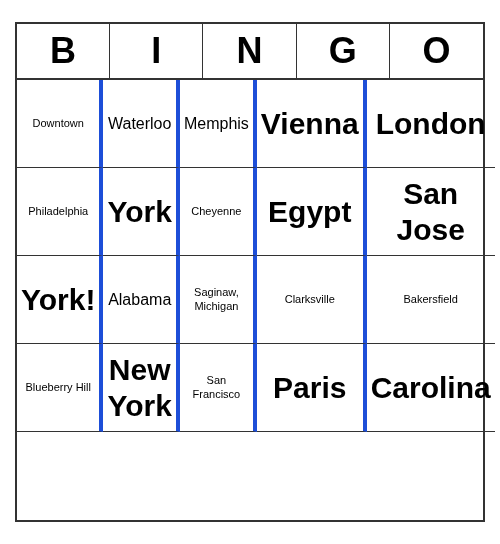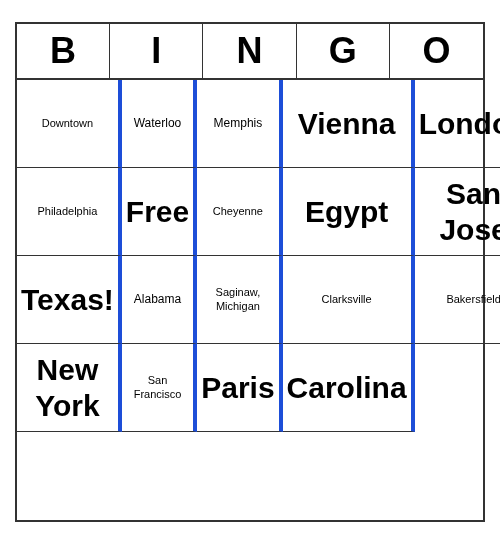--- a/index.html
+++ b/index.html
@@ -50,21 +50,21 @@
     .bingo-cell:nth-child(5n) {
       border-right: none;
     }
     .bingo-cell:nth-child(n+21) {
       border-bottom: none;
     }
     .cell-text {
       line-height: 1.2;
     }
     .size-small { font-size: 11px; }
-    .size-medium { font-size: 12px; }
+    .size-medium { font-size: 16px; }
     .size-large { font-size: 30px; font-weight: bold; }
     .size-xlarge { font-size: 30px; font-weight: bold; }
   </style>
 </head>
 <body>
 
 <div class="bingo-card">
   <div class="bingo-header">
   <div class="bingo-header-cell">B</div>
       <div class="bingo-header-cell">I</div>
@@ -85,45 +85,48 @@
       <div class="bingo-cell">
         <span class="cell-text size-large">Vienna</span>
       </div>
       <div class="bingo-cell">
         <span class="cell-text size-large">London</span>
       </div>
       <div class="bingo-cell">
         <span class="cell-text size-small">Philadelphia</span>
       </div>
       <div class="bingo-cell">
-        <span class="cell-text size-xlarge">Free</span>
+        <span class="cell-text size-xlarge">York</span>
       </div>
       <div class="bingo-cell">
         <span class="cell-text size-small">Cheyenne</span>
       </div>
       <div class="bingo-cell">
         <span class="cell-text size-xlarge">Egypt</span>
       </div>
       <div class="bingo-cell">
         <span class="cell-text size-xlarge">San Jose</span>
       </div>
       <div class="bingo-cell">
-        <span class="cell-text size-xlarge">Texas!</span>
+        <span class="cell-text size-xlarge">York!</span>
       </div>
       <div class="bingo-cell">
         <span class="cell-text size-medium">Alabama</span>
       </div>
       <div class="bingo-cell">
         <span class="cell-text size-small">Saginaw, Michigan</span>
       </div>
       <div class="bingo-cell">
         <span class="cell-text size-small">Clarksville</span>
       </div>
       <div class="bingo-cell">
         <span class="cell-text size-small">Bakersfield</span>
+      </div>
+      <div class="bingo-cell">
+        <span class="cell-text size-small">Blueberry Hill</span>
       </div>
       <div class="bingo-cell">
         <span class="cell-text size-xlarge">New York</span>
       </div>
       <div class="bingo-cell">
         <span class="cell-text size-small">San Francisco</span>
       </div>
       <div class="bingo-cell">
         <span class="cell-text size-xlarge">Paris</span>
       </div>

